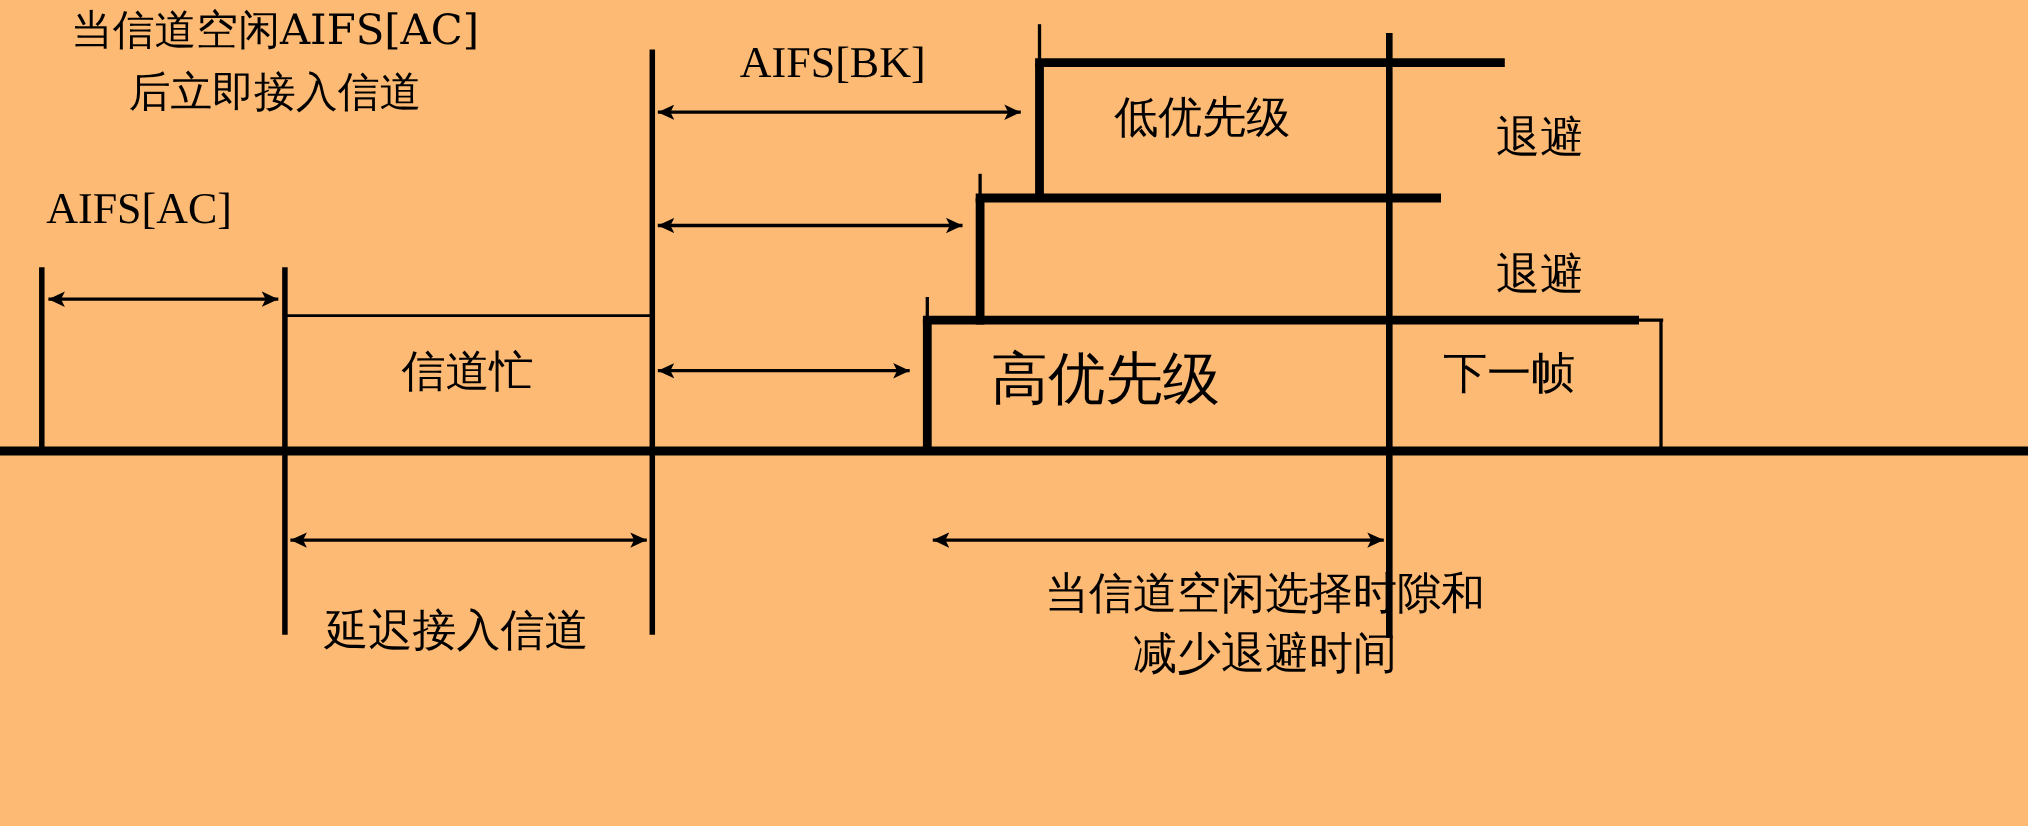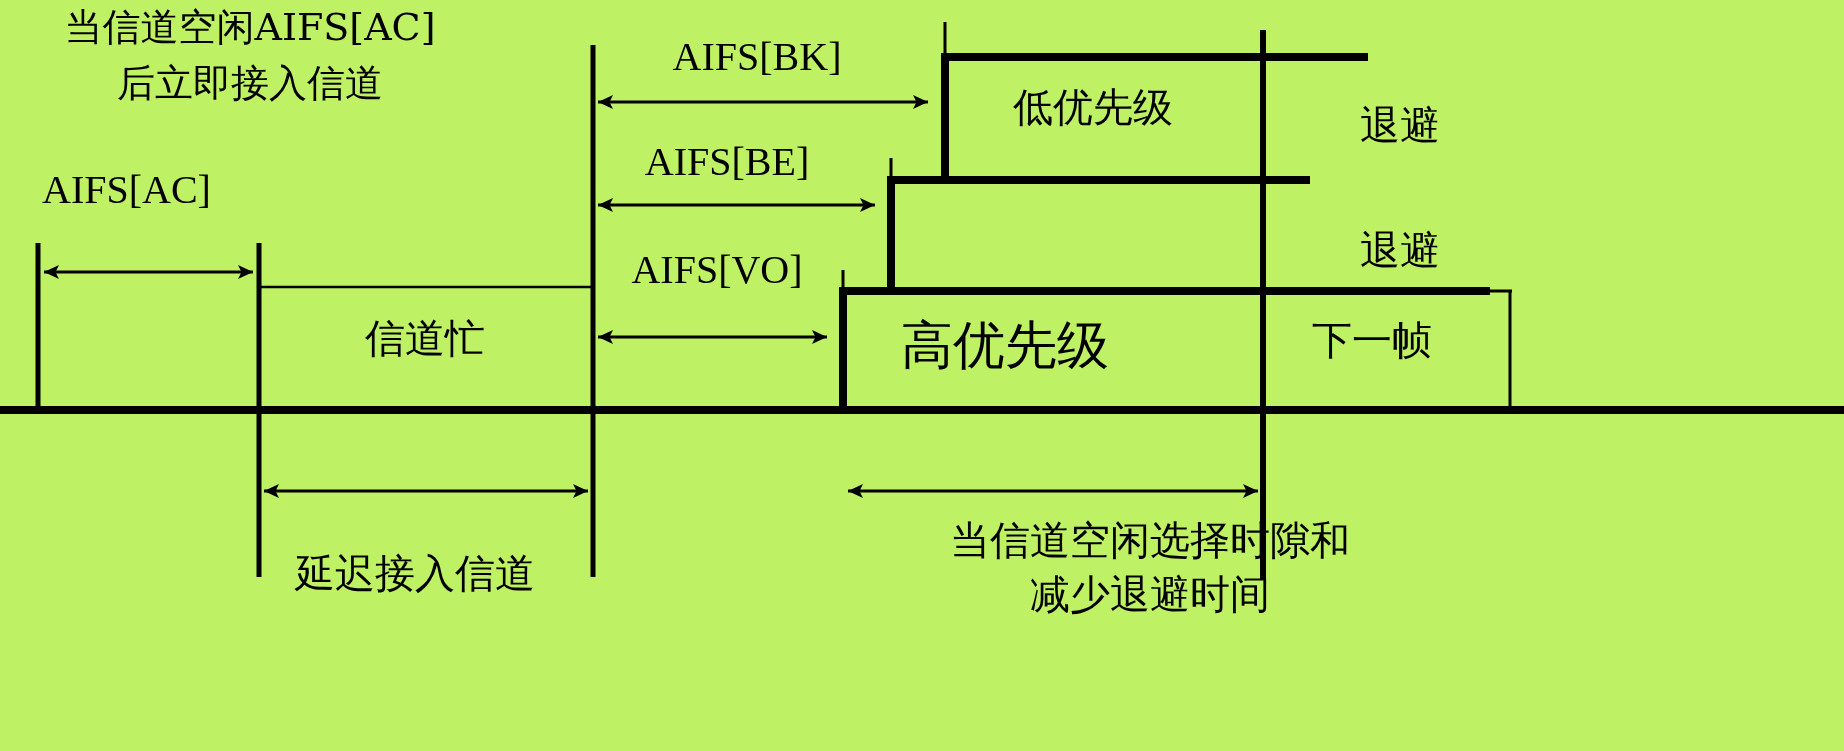--- a/index.html
+++ b/index.html
@@ -7,21 +7,21 @@
     padding: 0;
     background: #ffffff;
   }
   body {
     font-family: "Liberation Serif", "DejaVu Serif", serif;
   }
   #diagram-root {
     position: relative;
     width: 1844px;
     height: 751px;
-    background: #bef264;
+    background: #fdba74;
     overflow: hidden;
   }
   #diagram-svg {
     position: absolute;
     left: 0;
     top: 0;
     width: 1844px;
     height: 751px;
   }
   .lbl {
@@ -118,23 +118,21 @@
     </g>
   </svg>
 
   <div class="lbl lbl-cjk t-center" style="left:250px; top:6px; font-size:38px;">当信道空闲AIFS[AC]</div>
   <div class="lbl lbl-cjk t-center" style="left:250px; top:62px; font-size:38px;">后立即接入信道</div>
 
   <div class="lbl t-left" style="left:42px; top:168px; font-size:40px;">AIFS[AC]</div>
 
   <div class="lbl t-center" style="left:757px; top:35px; font-size:40px;">AIFS[BK]</div>
 
-  <div class="lbl t-center" style="left:727px; top:140px; font-size:40px;">AIFS[BE]</div>
 
-  <div class="lbl t-center" style="left:717px; top:248px; font-size:40px;">AIFS[VO]</div>
 
   <div class="lbl lbl-cjk t-center" style="left:425px; top:316px; font-size:40px;">信道忙</div>
 
   <div class="lbl lbl-cjk t-center" style="left:1093px; top:85px; font-size:40px;">低优先级</div>
 
   <div class="lbl lbl-cjk t-center" style="left:1005px; top:316px; font-size:52px;">高优先级</div>
 
   <div class="lbl lbl-cjk t-center" style="left:1400px; top:103px; font-size:40px;">退避</div>
 
   <div class="lbl lbl-cjk t-center" style="left:1400px; top:228px; font-size:40px;">退避</div>

